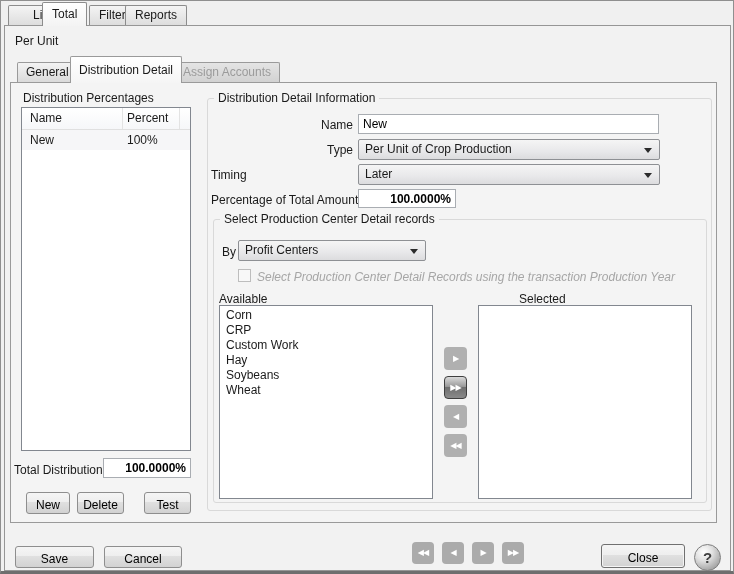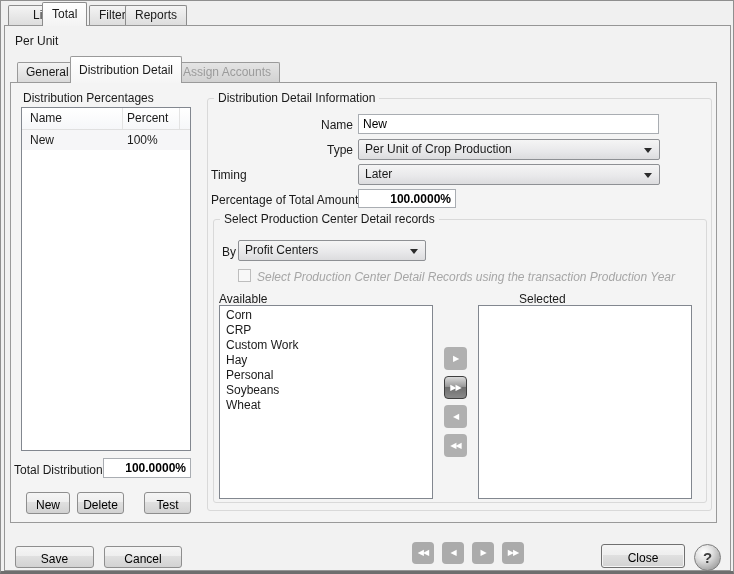--- a/index.html
+++ b/index.html
@@ -172,21 +172,20 @@
 
   <div class="checkbox" style="left:237px; top:268px;"></div>
   <div class="label check-label" style="left:256px; top:269px;">Select Production Center Detail Records using the transaction Production Year</div>
 
   <div class="label" style="left:218px; top:291px;">Available</div>
   <div class="listbox" style="left:218px; top:304px; width:214px; height:194px;">
     <div class="item">Corn</div>
     <div class="item">CRP</div>
     <div class="item">Custom Work</div>
     <div class="item">Hay</div>
-    <div class="item">Personal</div>
     <div class="item">Soybeans</div>
     <div class="item">Wheat</div>
   </div>
 
   <div class="label" style="left:472px; top:291px;margin-left:46px;">Selected</div>
   <div class="listbox" style="left:477px; top:304px; width:214px; height:194px;"></div>
 
   <button class="arrow-btn" style="left:443px; top:346px;">▶</button>
   <button class="arrow-btn enabled" style="left:443px; top:375px;">▶▶</button>
   <button class="arrow-btn" style="left:443px; top:404px;">◀</button>

